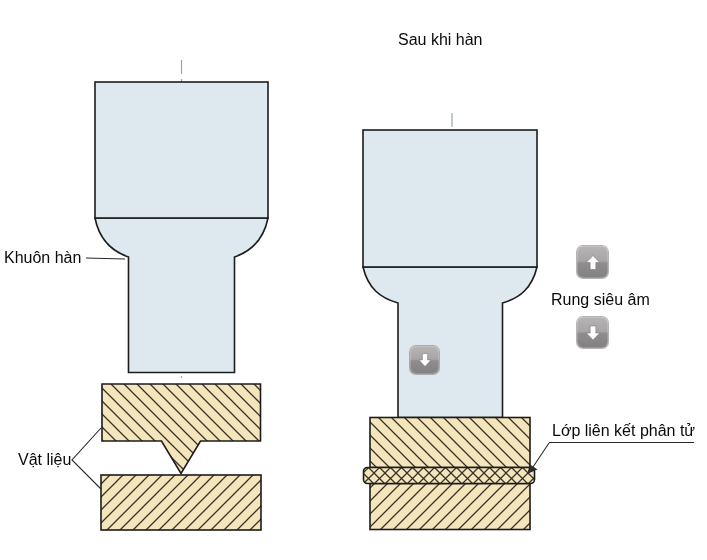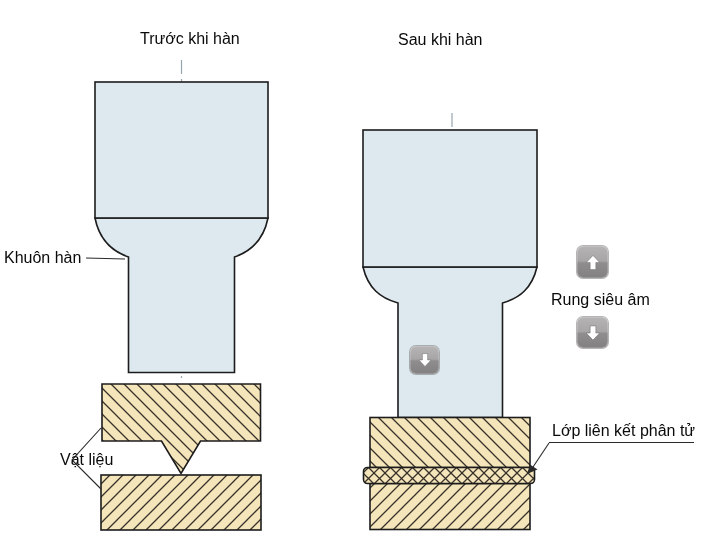--- a/index.html
+++ b/index.html
@@ -66,24 +66,23 @@
 
     <rect class="outlined" fill="url(#patB)" x="370" y="417.5" width="160" height="50"></rect>
     <rect class="outlined" fill="url(#patF)" x="370" y="483.5" width="160" height="46"></rect>
     <rect class="outlined" fill="url(#patX)" x="363.5" y="467.5" width="171" height="16" rx="4"></rect>
 
     <line class="leader" x1="549" y1="442.5" x2="694" y2="442.5" stroke-width="1.3"></line>
     <line class="leader" x1="549" y1="443" x2="533" y2="467"></line>
     <polygon class="arrowhead" points="527,474 530,464.5 537.5,469.5"></polygon>
   </svg>
 
-  <div class="label" style="left:140px;top:31px;">Trước khi hàn</div>
   <div class="label" style="left:398px;top:32px;text-align:center;">Sau khi hàn</div>
   <div class="label" style="left:4px;top:250px;">Khuôn hàn</div>
-  <div class="label" style="left:18px;top:452px;margin-left:42px;">Vật liệu</div>
+  <div class="label" style="left:18px;top:452px;">Vật liệu</div>
   <div class="label" style="left:552px;top:423px;">Lớp liên kết phân tử</div>
   <div class="label" style="left:551px;top:292px;">Rung siêu âm</div>
 
   <div class="arrow-btn" style="left:577px;top:246px;width:31px;height:32px;">
     <svg width="20" height="21" viewBox="0 0 24 24">
       <path class="arrow-glyph" d="M12 3.5 L20 12 H15.4 V20.5 H8.6 V12 H4 Z"></path>
     </svg>
   </div>
   <div class="arrow-btn" style="left:577px;top:317px;width:31px;height:31px;">
     <svg width="20" height="20" viewBox="0 0 24 24">

